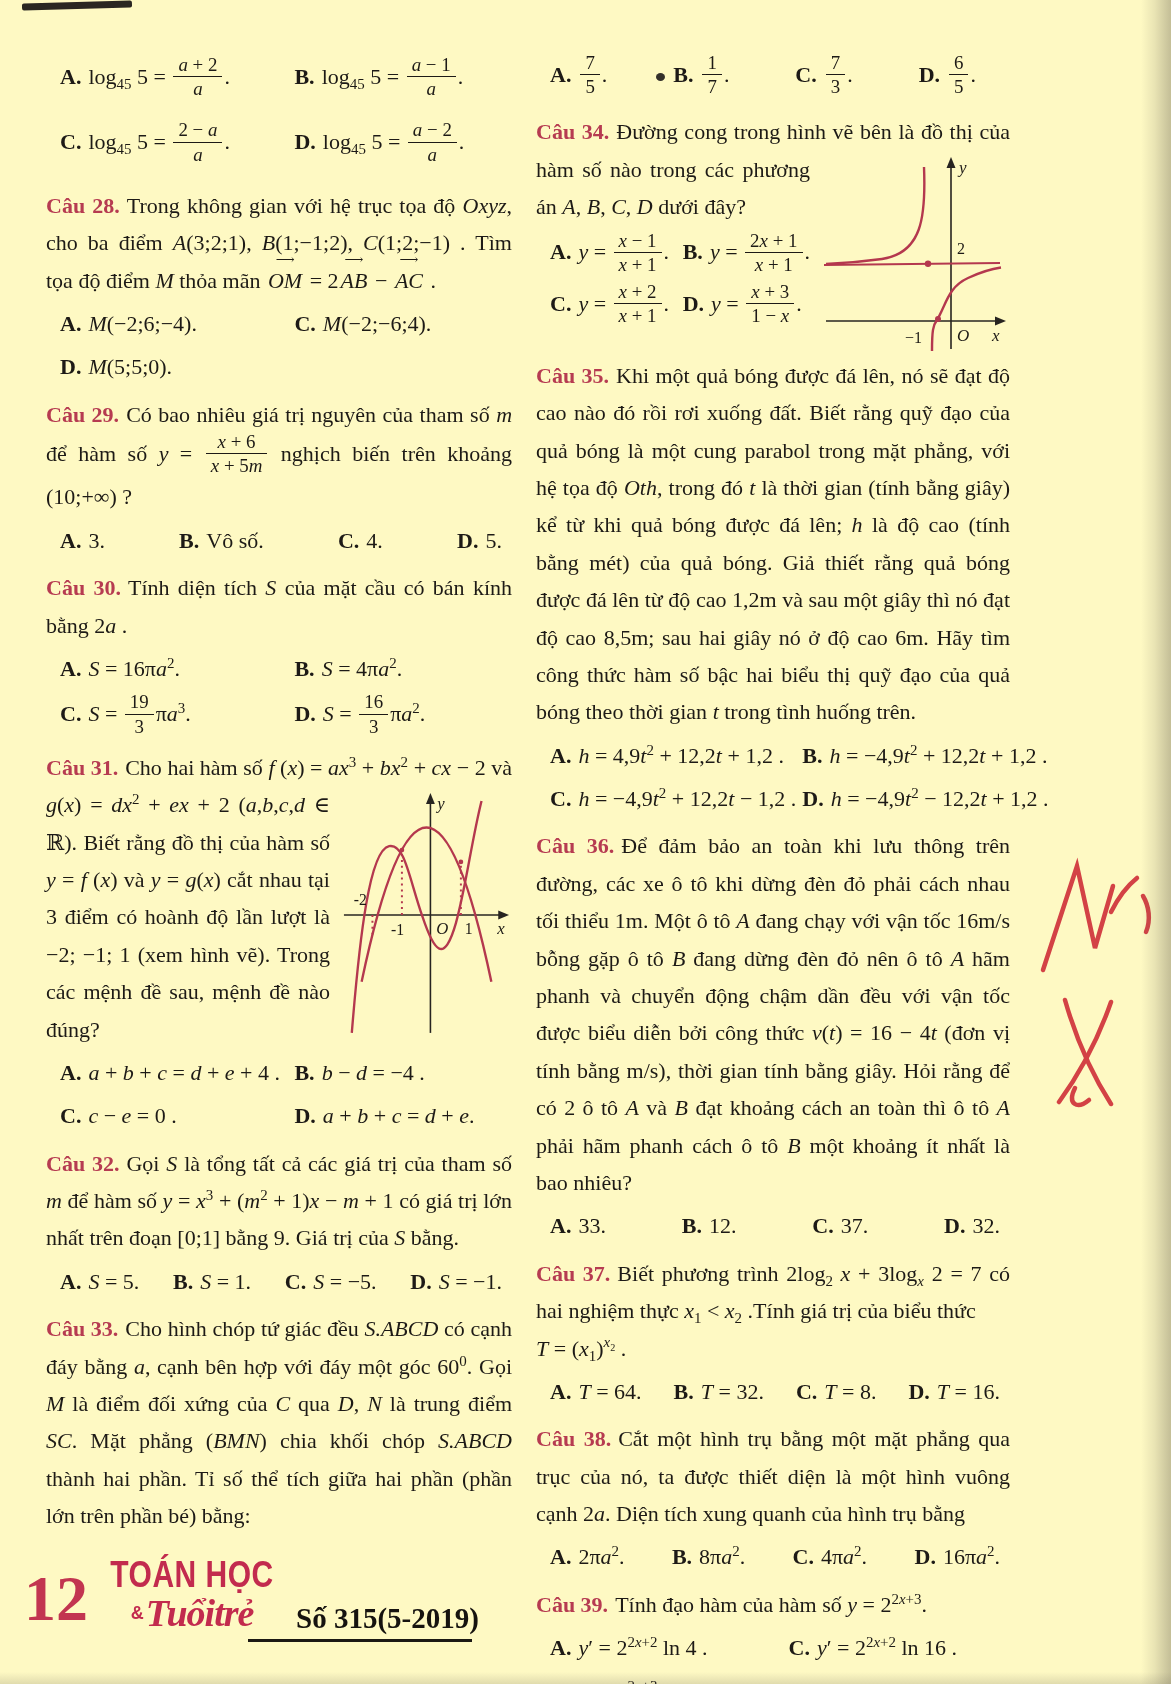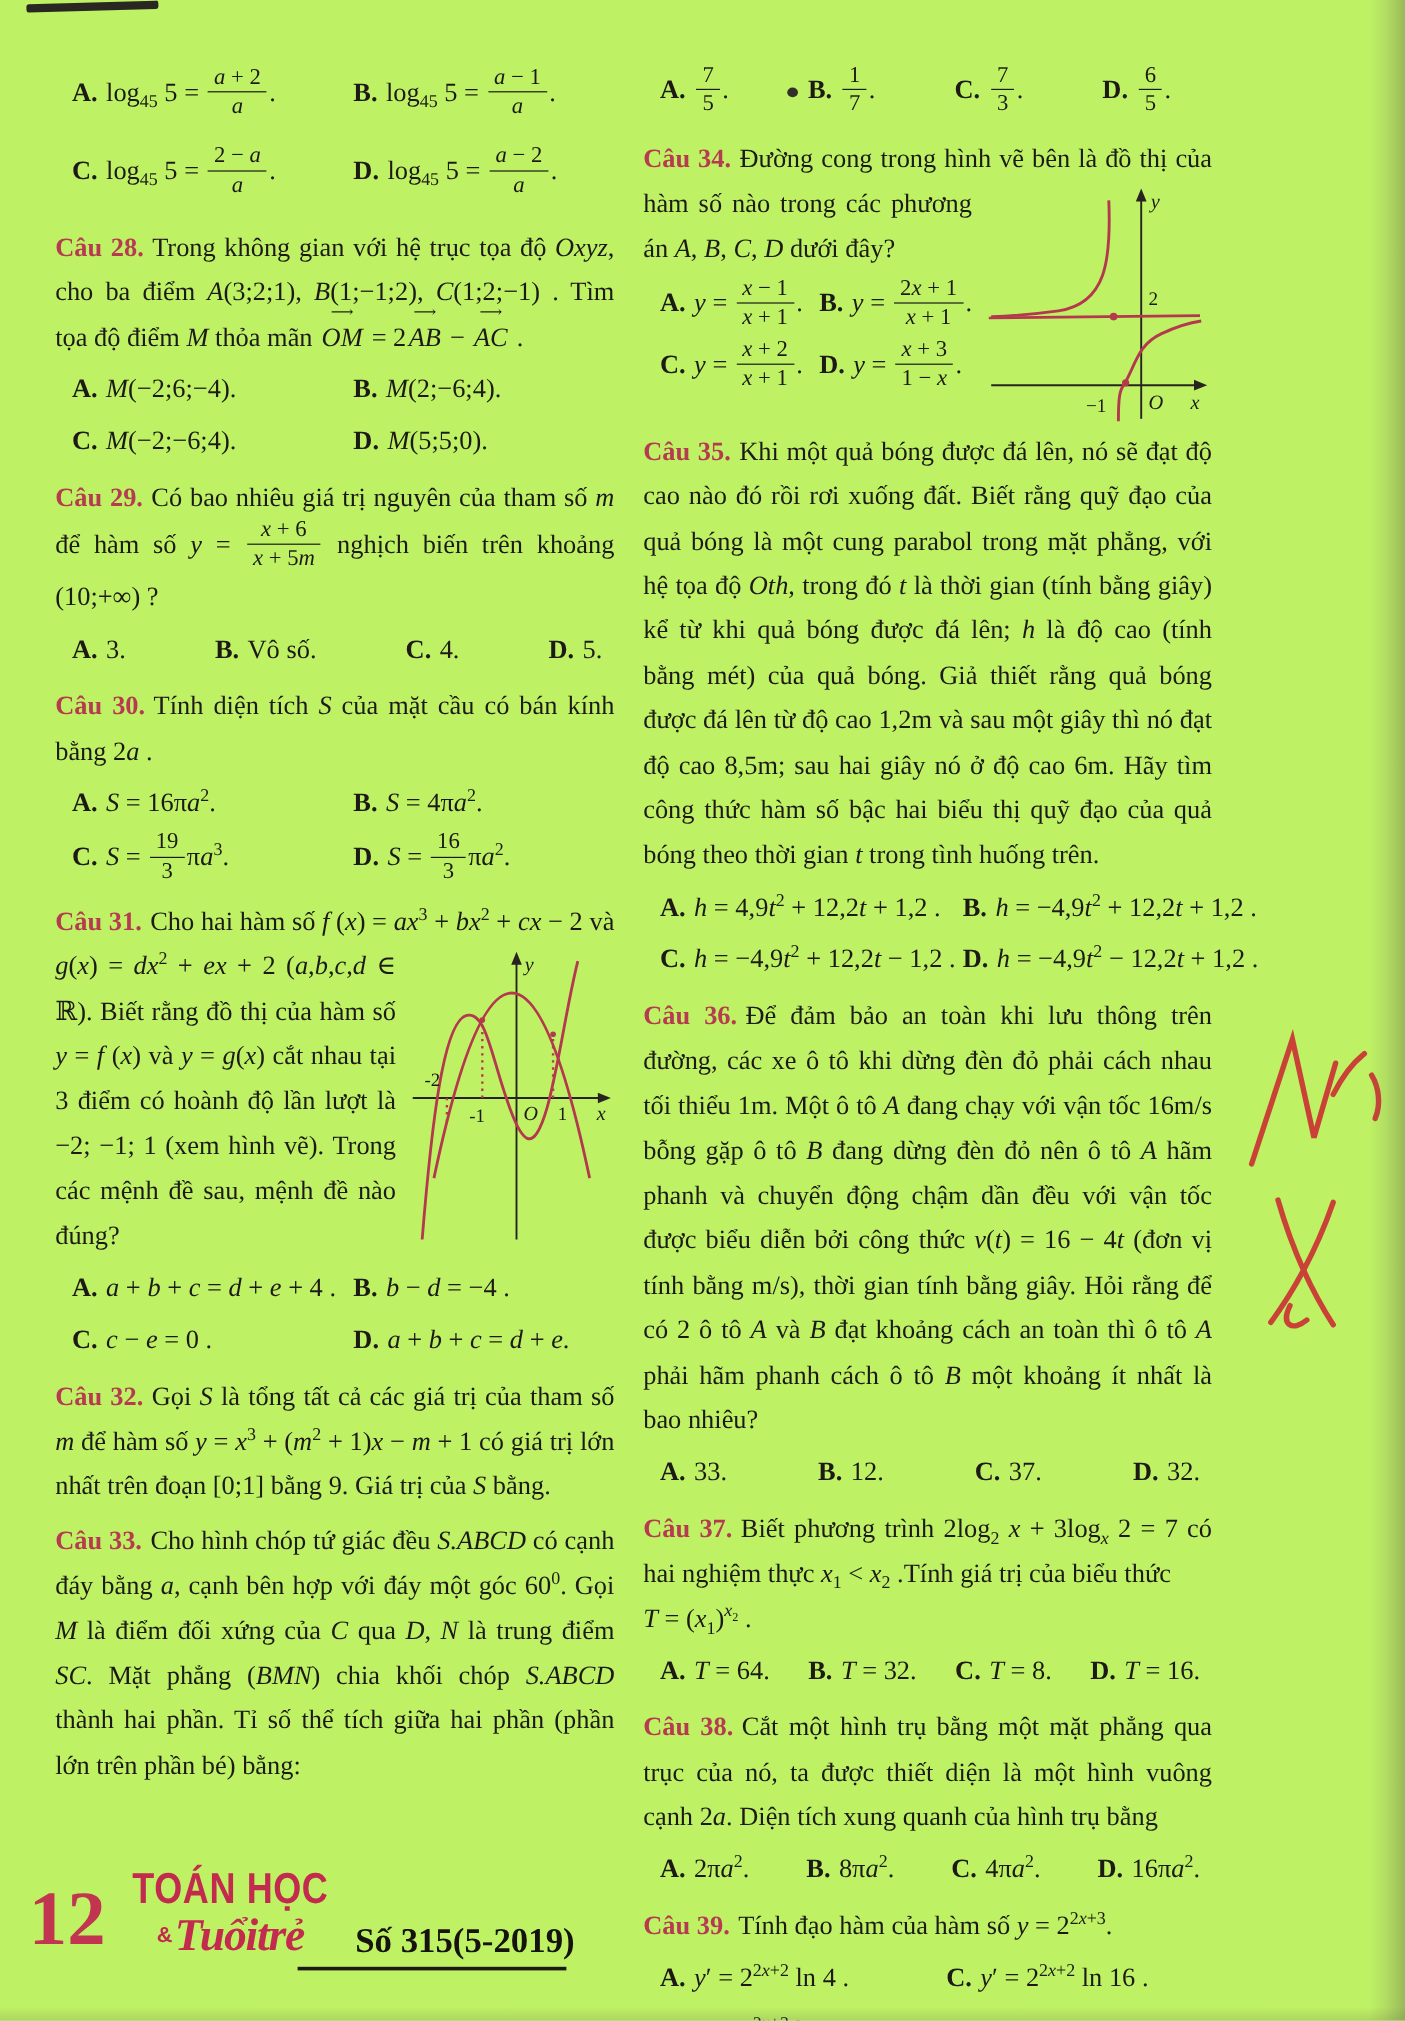--- a/index.html
+++ b/index.html
@@ -1,18 +1,18 @@
 <!DOCTYPE html>
 <html><head>
 <meta charset="utf-8">
 <style>
   *{box-sizing:border-box;}
   html,body{margin:0;padding:0;}
   body{background:#d8d5cd;}
-  .page{position:relative;width:1171px;height:1684px;margin:0 auto;background:#bef264;
+  .page{position:relative;width:1171px;height:1684px;margin:0 auto;background:#fef9c3;
         overflow:hidden;font-family:"Liberation Serif","DejaVu Serif",serif;
         color:#1d1a16;font-size:22px;line-height:1.7;}
   
   .edge-right{position:absolute;top:0;right:0;width:30px;height:100%;
       background:linear-gradient(to right,rgba(0,0,0,0),rgba(106,100,88,.14) 45%,rgba(82,76,66,.34));}
   .edge-bottom{position:absolute;left:0;bottom:0;width:100%;height:12px;
       background:linear-gradient(to bottom,rgba(0,0,0,0),rgba(90,85,75,.18));}
   .mark-tl{position:absolute;left:22px;top:2px;width:110px;height:7px;background:#2a2722;
       transform:rotate(-1.6deg);border-radius:2px;}
   .dot-top{position:absolute;left:656px;top:73px;width:9px;height:8px;background:#33302a;border-radius:50%;}
@@ -77,21 +77,20 @@
       <div class="opt"><b class="ol">A.</b><span class="om">log<sub>45</sub> 5 = <span class="fr"><span class="nu"><i>a</i> + 2</span><span class="de"><i>a</i></span></span>.</span></div>
       <div class="opt"><b class="ol">B.</b><span class="om">log<sub>45</sub> 5 = <span class="fr"><span class="nu"><i>a</i> − 1</span><span class="de"><i>a</i></span></span>.</span></div>
       <div class="opt"><b class="ol">C.</b><span class="om">log<sub>45</sub> 5 = <span class="fr"><span class="nu">2 − <i>a</i></span><span class="de"><i>a</i></span></span>.</span></div>
       <div class="opt"><b class="ol">D.</b><span class="om">log<sub>45</sub> 5 = <span class="fr"><span class="nu"><i>a</i> − 2</span><span class="de"><i>a</i></span></span>.</span></div>
     </div>
 
     <section class="q">
       <p class="body"><b class="qid">Câu 28.</b><span>Trong không gian với hệ trục tọa độ <i>Oxyz</i>, cho ba điểm <i>A</i>(3;2;1), <i>B</i>(1;−1;2), <i>C</i>(1;2;−1) . Tìm tọa độ điểm <i>M</i> thỏa mãn <span class="vec"><i>OM</i></span> = 2<span class="vec"><i>AB</i></span> − <span class="vec"><i>AC</i></span> .</span></p>
       <div class="opts g2">
         <div class="opt"><b class="ol">A.</b><span><i>M</i>(−2;6;−4).</span></div>
-        <div class="opt"><b class="ol">B.</b><span><i>M</i>(2;−6;4).</span></div>
         <div class="opt"><b class="ol">C.</b><span><i>M</i>(−2;−6;4).</span></div>
         <div class="opt"><b class="ol">D.</b><span><i>M</i>(5;5;0).</span></div>
       </div>
     </section>
 
     <section class="q">
       <p class="body"><b class="qid">Câu 29.</b><span>Có bao nhiêu giá trị nguyên của tham số <i>m</i> để hàm số <i>y</i> = <span class="fr"><span class="nu"><i>x</i> + 6</span><span class="de"><i>x</i> + 5<i>m</i></span></span> nghịch biến trên khoảng (10;+∞) ?</span></p>
       <div class="opts g4">
         <div class="opt"><b class="ol">A.</b><span>3.</span></div>
         <div class="opt"><b class="ol">B.</b><span>Vô số.</span></div>
@@ -137,20 +136,26 @@
       <div class="opts g2 clear">
         <div class="opt"><b class="ol">A.</b><span><i>a</i> + <i>b</i> + <i>c</i> = <i>d</i> + <i>e</i> + 4 .</span></div>
         <div class="opt"><b class="ol">B.</b><span><i>b</i> − <i>d</i> = −4 .</span></div>
         <div class="opt"><b class="ol">C.</b><span><i>c</i> − <i>e</i> = 0 .</span></div>
         <div class="opt"><b class="ol">D.</b><span><i>a</i> + <i>b</i> + <i>c</i> = <i>d</i> + <i>e</i>.</span></div>
       </div>
     </section>
 
     <section class="q">
       <p class="body"><b class="qid">Câu 32.</b><span>Gọi <i>S</i> là tổng tất cả các giá trị của tham số <i>m</i> để hàm số <i>y</i> = <i>x</i><sup>3</sup> + (<i>m</i><sup>2</sup> + 1)<i>x</i> − <i>m</i> + 1 có giá trị lớn nhất trên đoạn [0;1] bằng 9. Giá trị của <i>S</i> bằng.</span></p>
+      <div class="opts g4">
+        <div class="opt"><b class="ol">A.</b><span><i>S</i> = 5.</span></div>
+        <div class="opt"><b class="ol">B.</b><span><i>S</i> = 1.</span></div>
+        <div class="opt"><b class="ol">C.</b><span><i>S</i> = −5.</span></div>
+        <div class="opt"><b class="ol">D.</b><span><i>S</i> = −1.</span></div>
+      </div>
     </section>
 
     <section class="q">
       <p class="body"><b class="qid">Câu 33.</b><span>Cho hình chóp tứ giác đều <i>S.ABCD</i> có cạnh đáy bằng <i>a</i>, cạnh bên hợp với đáy một góc 60<sup>0</sup>. Gọi <i>M</i> là điểm đối xứng của <i>C</i> qua <i>D</i>, <i>N</i> là trung điểm <i>SC</i>. Mặt phẳng (<i>BMN</i>) chia khối chóp <i>S.ABCD</i> thành hai phần. Tỉ số thể tích giữa hai phần (phần lớn trên phần bé) bằng:</span></p>
     </section>
   </div>
 
   <div class="col col-right">
 
     <div class="opts g4 lead-right">

